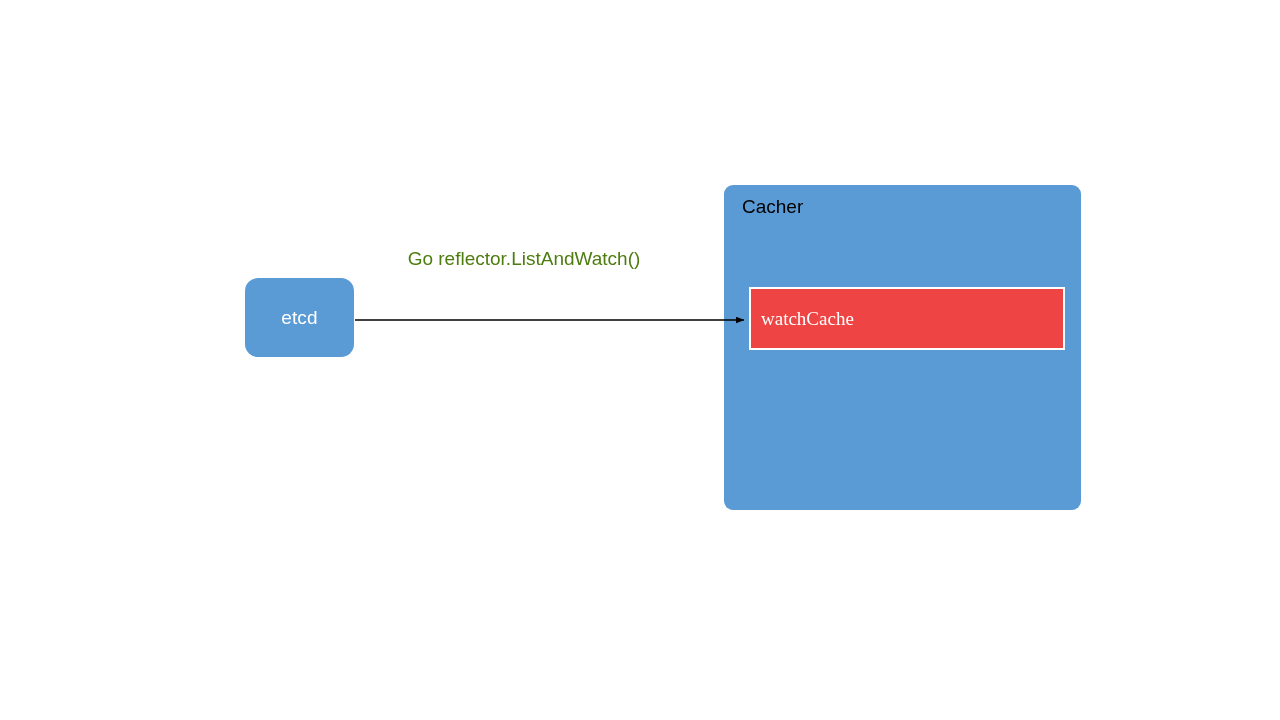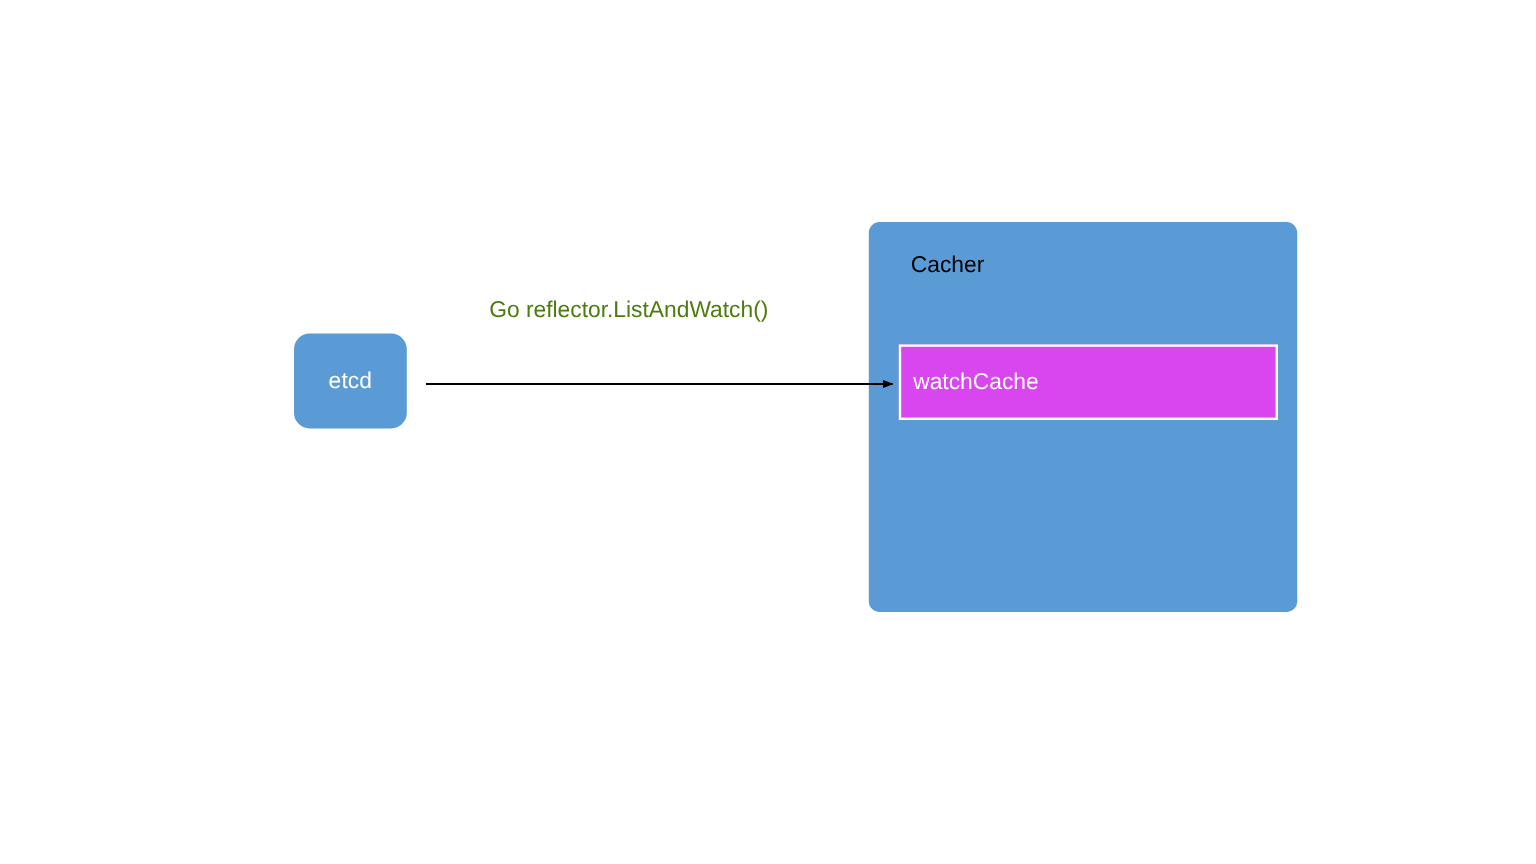--- a/index.html
+++ b/index.html
@@ -19,21 +19,21 @@
     width: 1280px;
     height: 720px;
     background: #ffffff;
   }
 
   
   .etcd-node {
     position: absolute;
     left: 245px;
     top: 278px;
-    width: 94px;
+    width: 109px;
     height: 79px;
     background: #5b9bd5;
     border-radius: 13px;
     display: flex;
     align-items: center;
     justify-content: center;
     box-sizing: border-box;
   }
   .etcd-label {
     color: #ffffff;
@@ -50,40 +50,40 @@
     top: 185px;
     width: 357px;
     height: 325px;
     background: #5b9bd5;
     border-radius: 9px;
     box-sizing: border-box;
   }
   .cacher-title {
     position: absolute;
     left: 18px;
-    top: 27px;
+    top: 12px;
     color: #000000;
     font-size: 19px;
     line-height: 1;
     white-space: nowrap;
-    margin-left: 17px;
   }
 
   
   .watchcache-box {
     position: absolute;
     left: 25px;
     top: 102px;
     width: 316px;
     height: 63px;
-    background: #d946ef;
+    background: #ef4444;
     border: 2px solid #ffffff;
     box-sizing: border-box;
     display: flex;
     align-items: center;
+    font-family: Liberation Serif, serif;
   }
   .watchcache-label {
     color: #ffffff;
     font-size: 19px;
     line-height: 1;
     padding-left: 10px;
     white-space: nowrap;
   }
 
   

